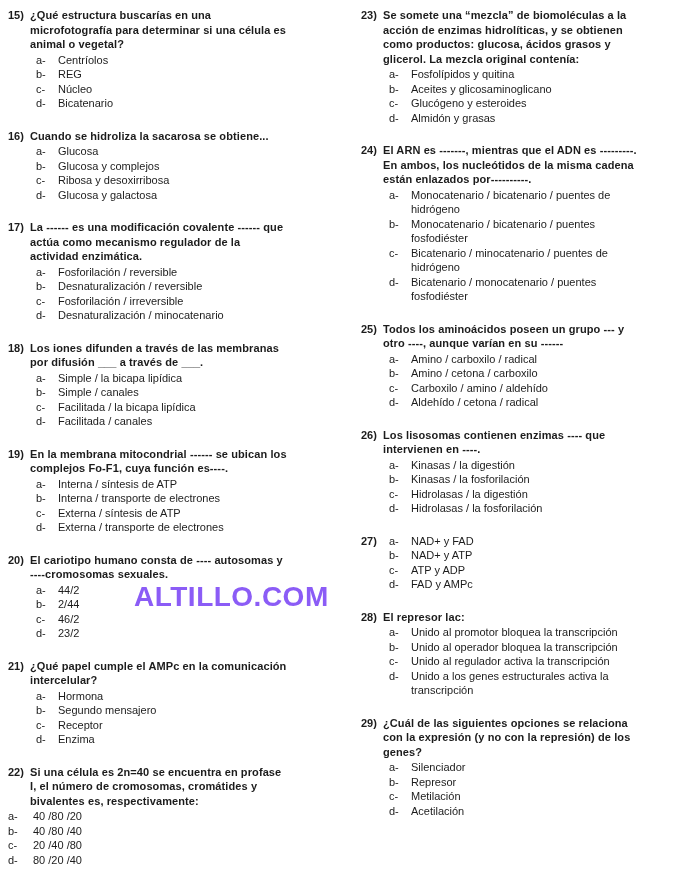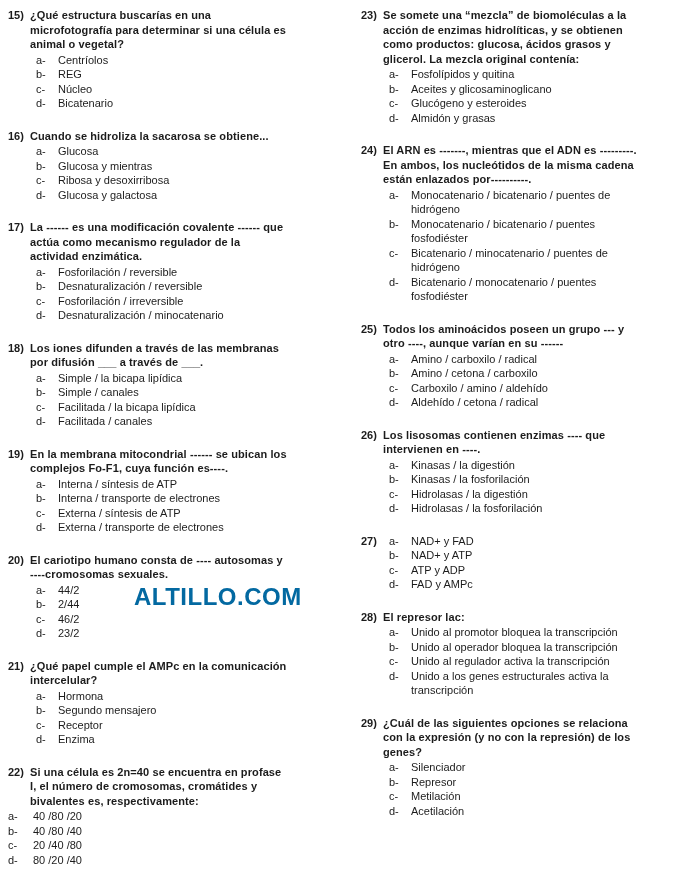--- a/index.html
+++ b/index.html
@@ -48,24 +48,24 @@
   .opt-text   { white-space:pre-line; }
 
   
   .col-left .q:nth-child(8) { margin-top:5px; }
   .col-left .q:nth-child(8) .opts { margin-left:-22px; }
   .col-left .q:nth-child(8) .opt-letter { flex-basis:25px; width:25px; }
 
   .watermark {
     position:absolute;
     left:134px; top:582px;
-    font-size:24px;
+    font-size:28px;
     line-height:30px;
     font-weight:700;
-    color:#0369a1;
+    color:#8b5cf6;
     letter-spacing:0.5px;
     user-select:none;
   }
 </style>
 </head>
 <body>
 
 <div class="page">
   <div class="col col-left">
       <div class="q">
@@ -97,21 +97,21 @@
     <div class="qnum">16)</div>
     <div class="qstem">Cuando se hidroliza la sacarosa se obtiene...</div>
     <div class="opts">
 
     <div class="opt">
         <span class="opt-letter">a-</span>
         <span class="opt-text">Glucosa</span>
       </div>
           <div class="opt">
         <span class="opt-letter">b-</span>
-        <span class="opt-text">Glucosa y mientras</span>
+        <span class="opt-text">Glucosa y complejos</span>
       </div>
           <div class="opt">
         <span class="opt-letter">c-</span>
         <span class="opt-text">Ribosa y desoxirribosa</span>
       </div>
           <div class="opt">
         <span class="opt-letter">d-</span>
         <span class="opt-text">Glucosa y galactosa</span>
       </div>
         </div>

